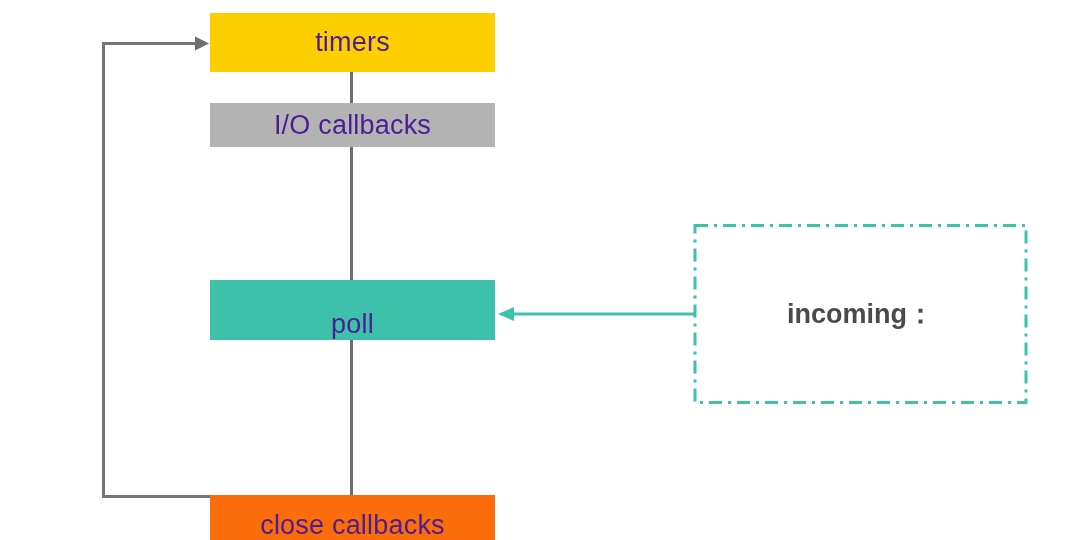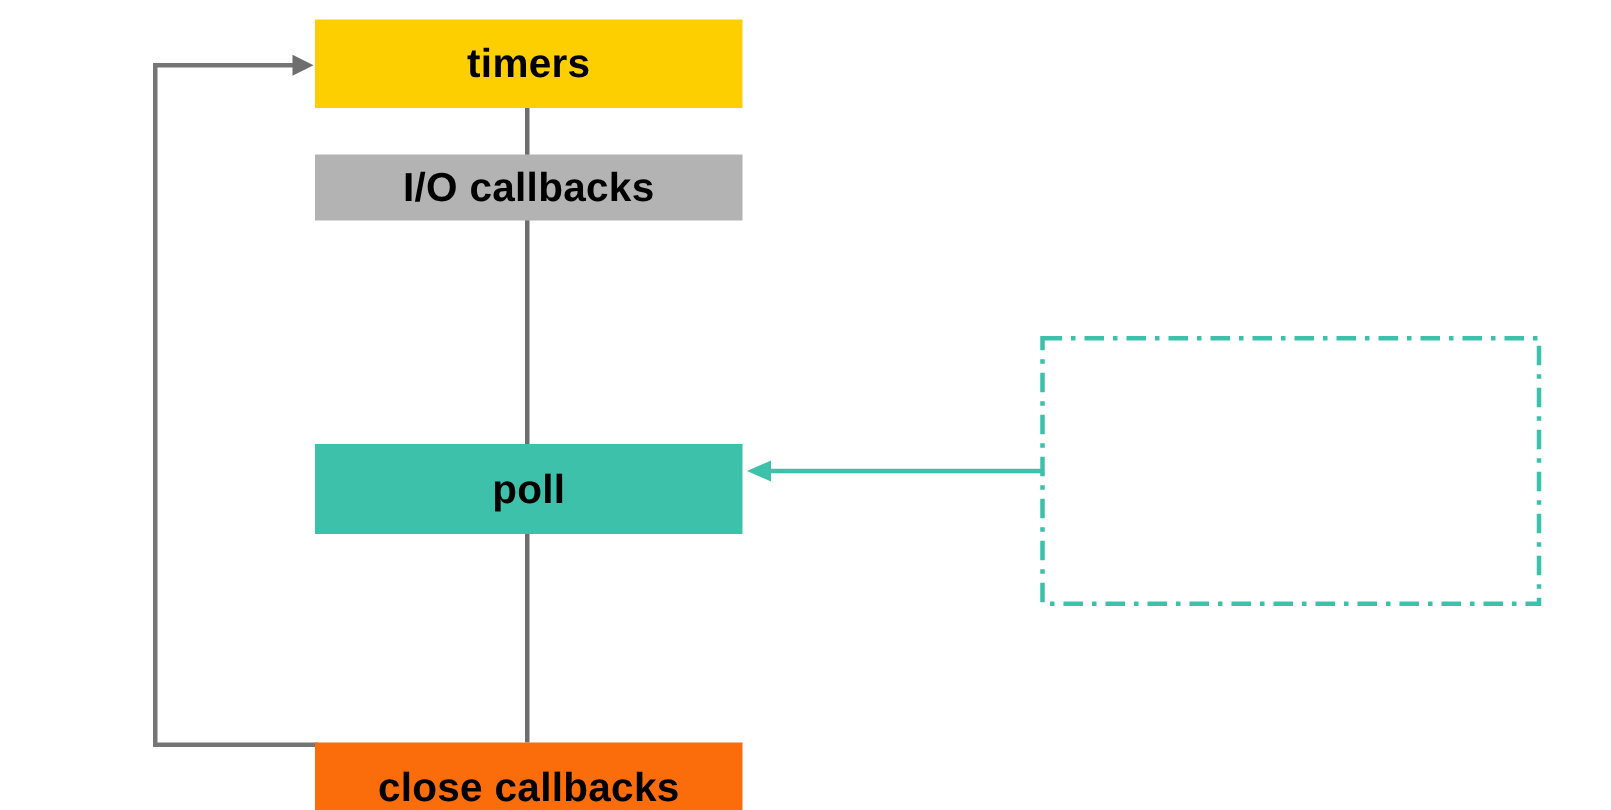--- a/index.html
+++ b/index.html
@@ -24,30 +24,30 @@
   .phase {
     position: absolute;
     left: 210px;
     width: 285px;
     z-index: 2;
     display: flex;
     align-items: center;
     justify-content: center;
   }
   .phase span {
-    color: #000000;
-    font-weight: bold;
+    color: #4c1d95;
+    font-weight: normal;
     font-size: 27px;
     letter-spacing: 0.2px;
     white-space: nowrap;
   }
   .phase-timers  { top: 13px;  height: 59px; background: #FECF00; }
   .phase-io      { top: 103px; height: 44px; background: #B3B3B3; }
   .phase-idle    { top: 194px; height: 60px; background: #3CAFC4; }
-  .phase-poll    { top: 296px; height: 60px; background: #3EC1AB; }
+  .phase-poll    { top: 280px; height: 60px; background: #3EC1AB; align-items: flex-end; }
   .phase-check   { top: 375px; height: 59px; background: #9CB83B; }
   .phase-close   { top: 465px; height: 60px; background: #FB6C0B; margin-top: 30px; }
   .note {
     position: absolute;
     left: 695px;
     top: 225px;
     width: 331px;
     height: 178px;
     z-index: 2;
     display: flex;
@@ -92,15 +92,16 @@
   <div class="phase phase-poll">
     <span>poll</span>
   </div>
 
 
   <div class="phase phase-close">
     <span>close callbacks</span>
   </div>
 
   <div class="note">
+    <div>incoming：</div>
   </div>
 
 </div>
 
 </body></html>

